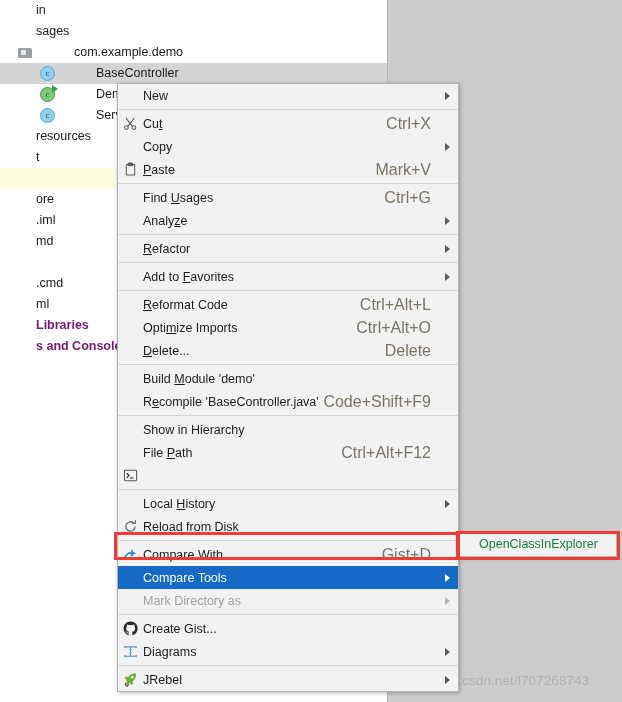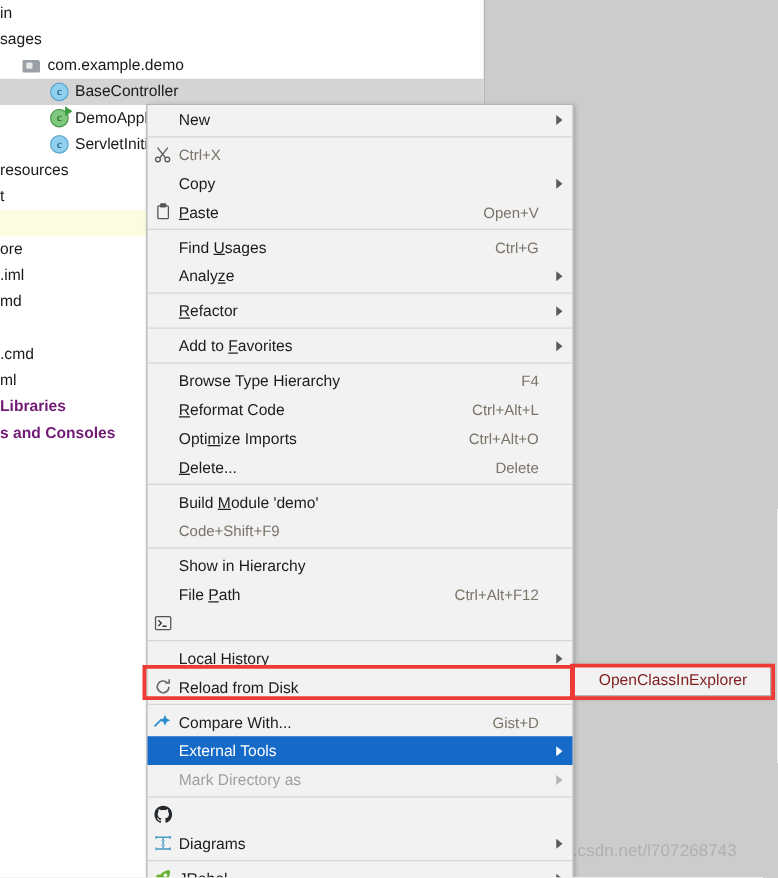--- a/index.html
+++ b/index.html
@@ -33,21 +33,21 @@
     height: 21px;
     line-height: 21px;
     font-size: 12.5px;
     color: #1c1c1c;
     white-space: nowrap;
     display: flex;
     align-items: center;
   }
   .tree-row.selected { background: #d4d4d4; }
   .tree-row.marked   { background: #fcfce0; }
-  .tree-label { font-size: 12.5px; color: #1a1a1a; }
+  .tree-label { font-size: 12.5px; color: #1a1a1a; margin-left: 36px; }
   .tree-label.blue { color: #701a75; font-weight: bold; }
 
   
   .icon-pkg {
     width: 15px; height: 13px;
     margin-right: 5px;
     position: relative;
     flex: none;
   }
   .icon-pkg::before {
@@ -129,21 +129,21 @@
     align-items: center;
     justify-content: center;
   }
   .menu-item .label {
     flex: 1;
     white-space: nowrap;
     overflow: hidden;
   }
   .menu-item .shortcut {
     color: #7a7368;
-    font-size: 12px;
+    font-size: 16px;
     padding-right: 9px;
     white-space: nowrap;
   }
   .menu-item .arrow {
     width: 18px;
     flex: none;
     position: relative;
   }
   .menu-item .arrow::after {
     content: "";
@@ -184,21 +184,21 @@
     background: #f2f2f2;
     border: 1px solid #b2b2b2;
     box-shadow: 1px 1px 4px rgba(0,0,0,0.28);
     box-sizing: border-box;
     z-index: 12;
   }
   #submenu .sub-item {
     height: 23px;
     line-height: 23px;
     font-size: 12.5px;
-    color: #7f1d1d;
+    color: #15803d;
     padding-left: 21px;
     white-space: nowrap;
   }
 
   
   .redbox {
     position: absolute;
     border: 3px solid #ef3b35;
     box-sizing: border-box;
     z-index: 20;
@@ -314,41 +314,42 @@
             <span class="mi">
               <svg width="15" height="15" viewBox="0 0 16 16">
                 <g stroke="#555" stroke-width="1.1" fill="none">
                   <circle cx="3.6" cy="12.3" r="2"></circle>
                   <circle cx="11.6" cy="12.3" r="2"></circle>
                   <path d="M5.2 11 L12 2.2 M10 11 L3.2 2.2"></path>
                 </g>
               </svg>
             </span>
           </span>
+          <span class="label mn">Cu<u>t</u></span>
           <span class="shortcut">Ctrl+X</span>
           <span class="arrow" style="visibility: hidden;"></span>
         </div>
         <div class="menu-item">
           <span class="gutter"></span>
           <span class="label mn">Copy</span>
           <span class="arrow"></span>
         </div>
         <div class="menu-item">
           <span class="gutter">
             <span class="mi">
               <svg width="15" height="15" viewBox="0 0 16 16">
                 <g stroke="#555" stroke-width="1.1" fill="none">
                   <rect x="3.5" y="2.8" width="9" height="11" rx="0.8"></rect>
                   <rect x="5.8" y="1.2" width="4.4" height="2.6" rx="0.6" fill="#555"></rect>
                 </g>
               </svg>
             </span>
           </span>
           <span class="label mn"><u>P</u>aste</span>
-          <span class="shortcut">Open+V</span>
+          <span class="shortcut">Mark+V</span>
           <span class="arrow" style="visibility: hidden;"></span>
         </div>
         <div class="menu-sep"></div>
         <div class="menu-item">
           <span class="gutter"></span>
           <span class="label mn">Find <u>U</u>sages</span>
           <span class="shortcut">Ctrl+G</span>
           <span class="arrow" style="visibility: hidden;"></span>
         </div>
         <div class="menu-item">
@@ -364,26 +365,20 @@
         </div>
         <div class="menu-sep"></div>
         <div class="menu-item">
           <span class="gutter"></span>
           <span class="label mn">Add to <u>F</u>avorites</span>
           <span class="arrow"></span>
         </div>
         <div class="menu-sep"></div>
         <div class="menu-item">
           <span class="gutter"></span>
-          <span class="label mn">Browse Type Hierarchy</span>
-          <span class="shortcut">F4</span>
-          <span class="arrow" style="visibility: hidden;"></span>
-        </div>
-        <div class="menu-item">
-          <span class="gutter"></span>
           <span class="label mn"><u>R</u>eformat Code</span>
           <span class="shortcut">Ctrl+Alt+L</span>
           <span class="arrow" style="visibility: hidden;"></span>
         </div>
         <div class="menu-item">
           <span class="gutter"></span>
           <span class="label mn">Opti<u>m</u>ize Imports</span>
           <span class="shortcut">Ctrl+Alt+O</span>
           <span class="arrow" style="visibility: hidden;"></span>
         </div>
@@ -394,20 +389,21 @@
           <span class="arrow" style="visibility: hidden;"></span>
         </div>
         <div class="menu-sep"></div>
         <div class="menu-item">
           <span class="gutter"></span>
           <span class="label mn">Build <u>M</u>odule 'demo'</span>
           <span class="arrow" style="visibility: hidden;"></span>
         </div>
         <div class="menu-item">
           <span class="gutter"></span>
+          <span class="label mn">R<u>e</u>compile 'BaseController.java'</span>
           <span class="shortcut">Code+Shift+F9</span>
           <span class="arrow" style="visibility: hidden;"></span>
         </div>
         <div class="menu-sep"></div>
         <div class="menu-item">
           <span class="gutter"></span>
           <span class="label mn">Show in Hierarchy</span>
           <span class="arrow" style="visibility: hidden;"></span>
         </div>
         <div class="menu-item">
@@ -461,37 +457,38 @@
                 </g>
               </svg>
             </span>
           </span>
           <span class="label mn">Compare With...</span>
           <span class="shortcut">Gist+D</span>
           <span class="arrow" style="visibility: hidden;"></span>
         </div>
         <div class="menu-item selected">
           <span class="gutter"></span>
-          <span class="label mn">External Tools</span>
+          <span class="label mn">Compare Tools</span>
           <span class="arrow"></span>
         </div>
         <div class="menu-item disabled">
           <span class="gutter"></span>
           <span class="label mn">Mark Directory as</span>
           <span class="arrow"></span>
         </div>
         <div class="menu-sep"></div>
         <div class="menu-item">
           <span class="gutter">
             <span class="mi">
               <svg width="15" height="15" viewBox="0 0 16 16">
                 <path fill="#24292e" d="M8 0.6 C3.9 0.6 0.6 3.9 0.6 8 c0 3.3 2.1 6.1 5.1 7.1 0.37 0.07 0.5-0.16 0.5-0.36 0-0.18-0.01-0.76-0.01-1.38-1.86 0.34-2.34-0.45-2.49-0.87-0.08-0.21-0.45-0.87-0.77-1.05-0.26-0.14-0.64-0.48-0.01-0.49 0.6-0.01 1.02 0.55 1.16 0.78 0.68 1.14 1.77 0.82 2.2 0.62 0.07-0.49 0.27-0.82 0.48-1.01-1.65-0.19-3.38-0.83-3.38-3.68 0-0.81 0.29-1.48 0.77-2-0.08-0.19-0.34-0.96 0.07-2 0 0 0.63-0.2 2.07 0.77 0.6-0.17 1.24-0.25 1.88-0.25 0.64 0 1.28 0.08 1.88 0.25 1.44-0.98 2.07-0.77 2.07-0.77 0.41 1.04 0.15 1.81 0.07 2 0.48 0.52 0.77 1.18 0.77 2 0 2.86-1.74 3.49-3.4 3.68 0.27 0.23 0.5 0.68 0.5 1.37 0 0.99-0.01 1.79-0.01 2.03 0 0.2 0.14 0.43 0.5 0.36 3-1 5.1-3.84 5.1-7.1 0-4.1-3.3-7.4-7.4-7.4 Z"></path>
               </svg>
             </span>
           </span>
+          <span class="label mn">Create Gist...</span>
           <span class="arrow" style="visibility: hidden;"></span>
         </div>
         <div class="menu-item">
           <span class="gutter">
             <span class="mi">
               <svg width="15" height="15" viewBox="0 0 16 16">
                 <g stroke="#4a9bc4" stroke-width="1.2" fill="none">
                   <path d="M2 3 H14 M2 13 H14 M8 3 V13"></path>
                   <path d="M2 2 V4.2 M14 2 V4.2 M2 11.8 V14 M14 11.8 V14"></path>
                   <path d="M6.4 6 H9.6 M6.4 9.6 H9.6" stroke="#86c3de"></path>

